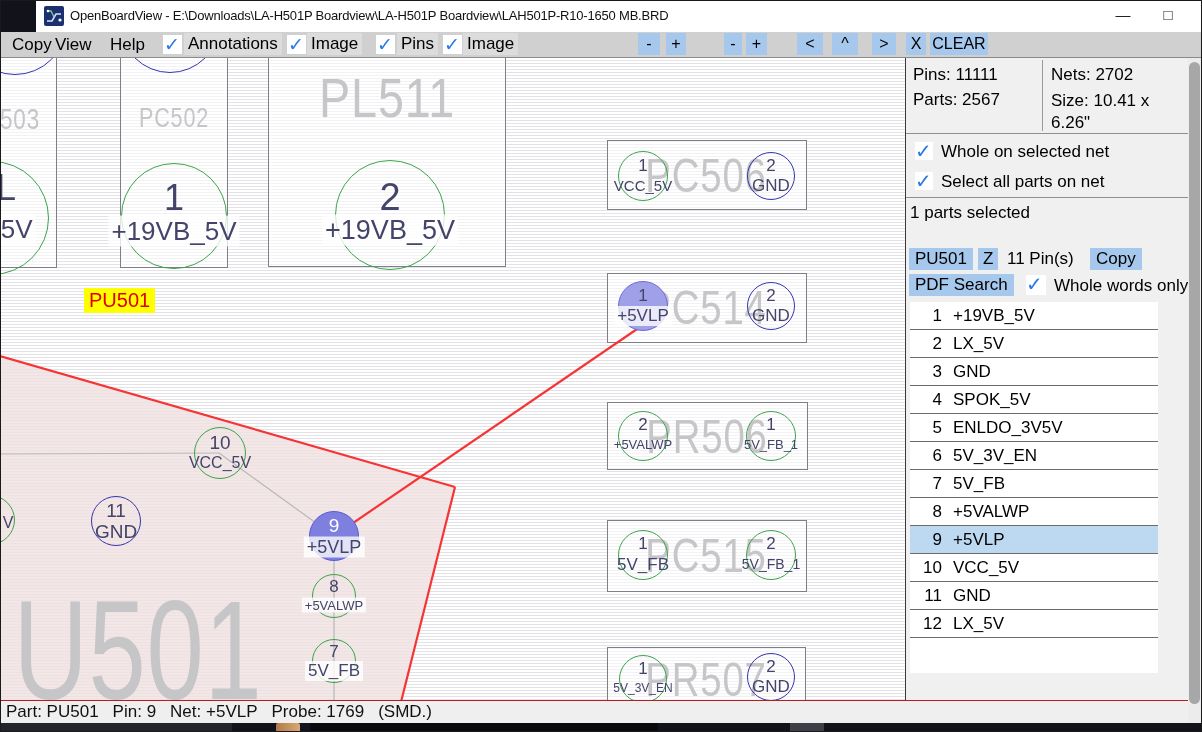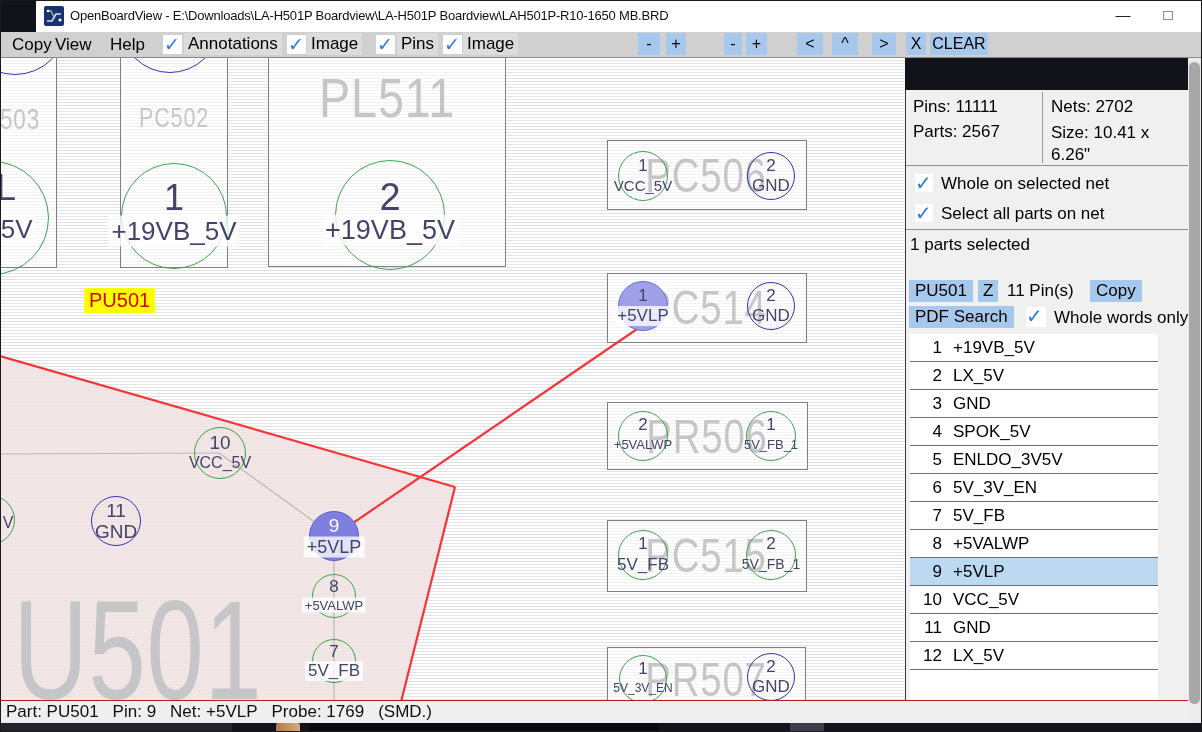--- a/index.html
+++ b/index.html
@@ -39,21 +39,21 @@
   .pin.selected{border-color:#5c5cd0;background:#7f7fe0;}
   .pin.samenet{border-color:#6c6cd4;background:#a0a0e8;}
   .ptxt{position:absolute;color:#44446a;white-space:nowrap;z-index:4;}
   .pnum.white{color:#ffffff;}
   .pband{background:rgba(255,255,255,0.78);padding:0 3px;}
   .annotation{position:absolute;background:#ffff00;color:#e00000;font-size:20px;
               padding:1px 5px;z-index:5;}
 
   
   .sidebar{position:absolute;left:905px;top:58px;width:283px;height:642px;background:#f0f0f0;
-           border-left:1.5px solid #3a3a3a;box-sizing:border-box;overflow:hidden;font-size:17px;color:#000;margin-top:32px;}
+           border-left:1.5px solid #3a3a3a;box-sizing:border-box;overflow:hidden;font-size:17px;color:#000;}
   .sb-abs{position:absolute;}
   .sb-sep{position:absolute;left:0;right:0;border-top:1px solid #8f8f8f;}
   .sb-vline{position:absolute;left:136px;top:2px;height:71px;border-left:1px solid #9a9a9a;}
   .scb{position:absolute;width:18px;height:18px;background:#fff;}
   .scb::after{content:"✓";position:absolute;left:0px;top:-3px;color:#2a7ae2;font-size:20px;font-weight:bold;}
   .chip{position:absolute;height:22px;line-height:22px;background:#a6c8ec;padding:0 6px;color:#000;}
   .pinlist{position:absolute;left:4px;top:244px;width:248px;height:371px;background:#ffffff;}
   .plrow{height:27px;line-height:27px;border-bottom:1px solid #6b6b6b;display:flex;}
   .plrow.sel{background:#bdd9f2;}
   .plnum{width:32px;text-align:right;flex:none;}

